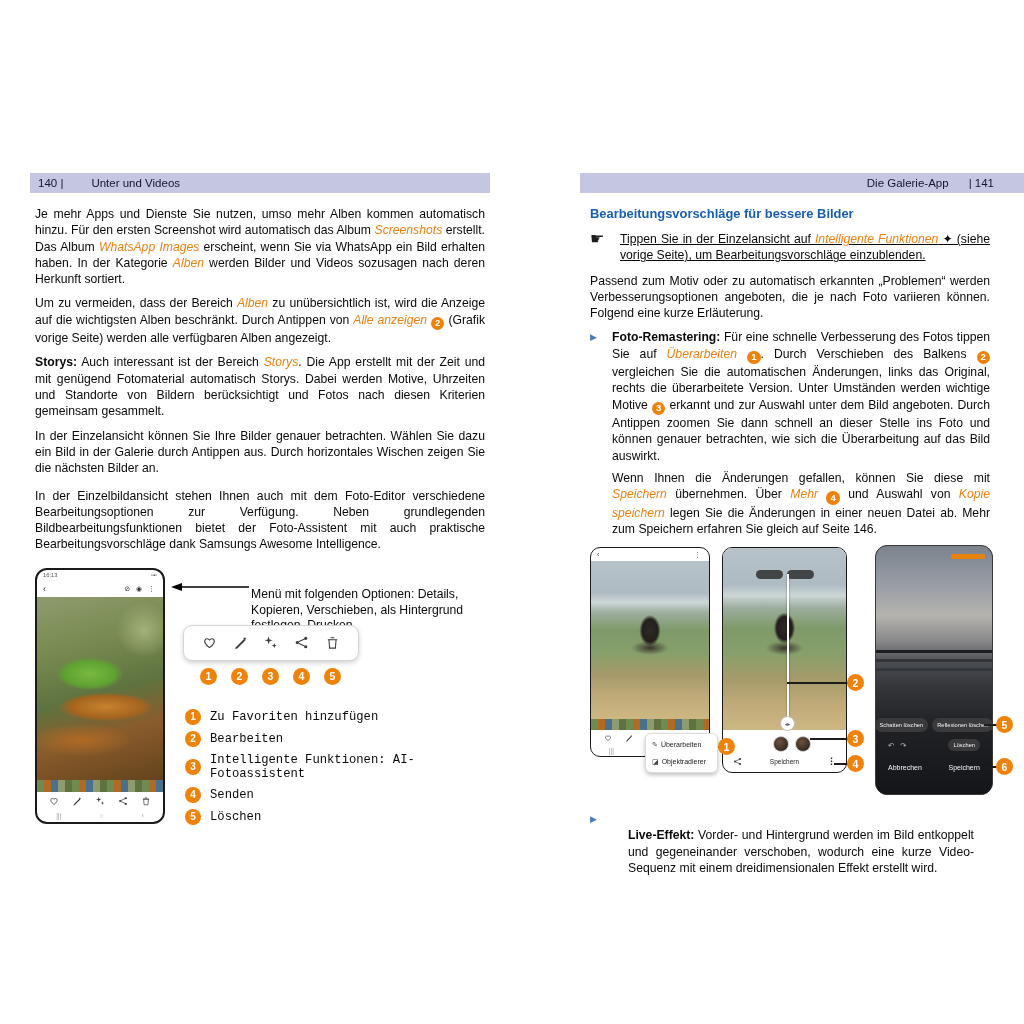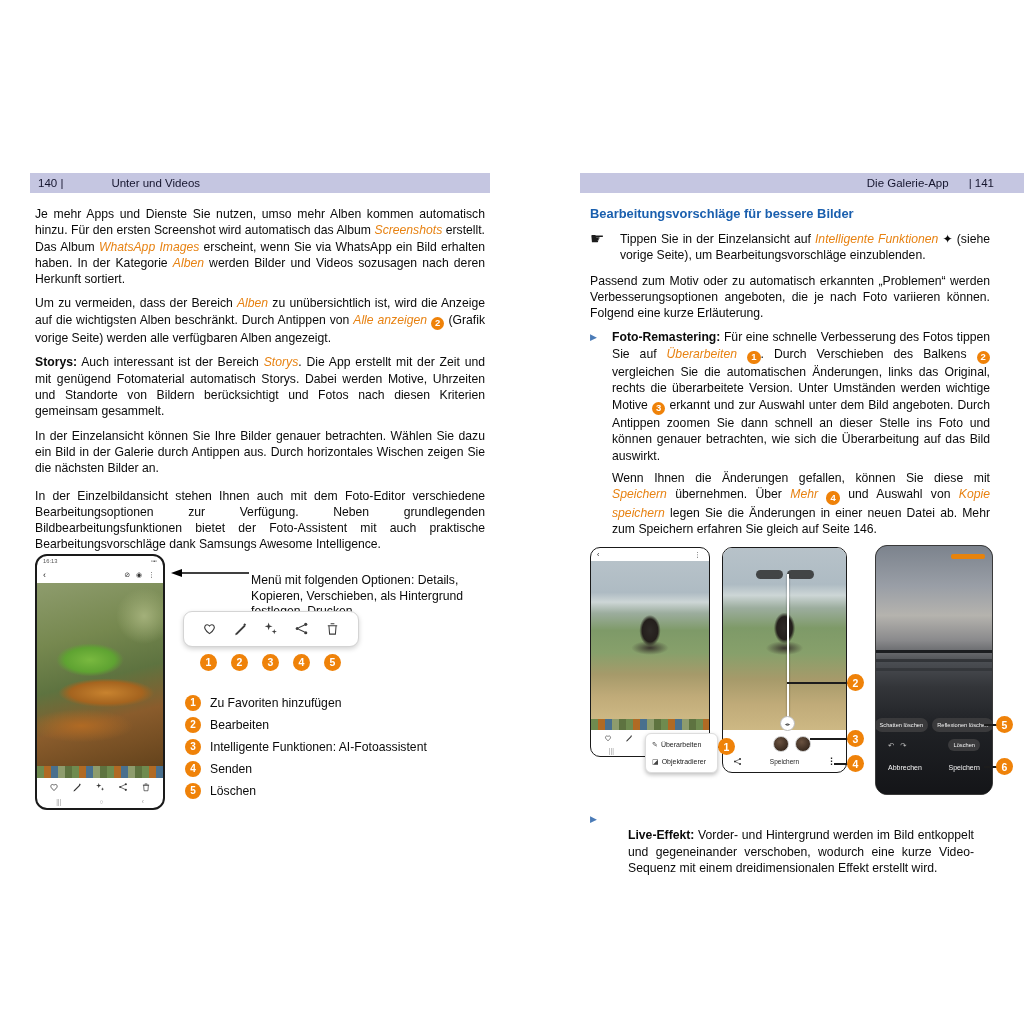--- a/index.html
+++ b/index.html
@@ -10,21 +10,21 @@
     color:#0a0a0a;
     position:relative;
     overflow:hidden;
   }
   .page { position:absolute; top:173px; }
   .page-left  { left:30px;  width:460px; }
   .page-right { left:580px; width:444px; }
 
   .header-bar {
     height:20px; background:#c5c6e1; display:flex; align-items:center;
-    font-size:11.5px; color:#15152e;gap:20px;
+    font-size:11.5px; color:#15152e;
   }
   .header-bar.left  { padding-left:8px; }
   .header-bar.right { justify-content:flex-end; padding-right:30px; gap:20px; }
 
   .content-l { padding:0 5px; }
   .content-r { padding:0 34px 0 10px; }
 
   .body-text { font-size:12.2px; line-height:16.3px; text-align:justify; }
   p.body-text { margin-bottom:8px; }
   .seg-em { color:#e78212; font-style:italic; }
@@ -34,21 +34,21 @@
 
   .nbadge {
     display:inline-flex; align-items:center; justify-content:center;
     width:13.5px; height:13.5px; border-radius:50%;
     background:#ef8209; color:#fff; font-size:9.5px; font-weight:700;
     font-style:normal; vertical-align:-2.5px;
   }
 
   .handrow { display:flex; margin:10px 0 9px; }
   .hand-icon { width:30px; flex:none; font-size:16px; line-height:16px; color:#1c1c1c; }
-  .handrow .btext { flex:1; }
+  .handrow .btext { flex:1;text-decoration:underline; }
 
   .bullet { display:flex; margin-bottom:6px; }
   .bullet .tri { width:22px; flex:none; color:#4a7bb7; font-size:9px; padding-top:3px; }
   .bullet .btext { flex:1; }
   .indented { margin-left:22px; margin-bottom:10px; }
 
   
   .figure-left  { position:relative; height:268px; margin-top:-4px; }
   .figure-right { position:relative; height:254px; margin-top:4px; margin-bottom:12px; }
 
@@ -98,21 +98,21 @@
   .fig-badge {
     width:17px; height:17px; border-radius:50%; background:#ef8209; color:#fff;
     display:flex; align-items:center; justify-content:center;
     font-size:10.5px; font-weight:700; z-index:6;
   }
   .abs { position:absolute; }
   .legend { position:absolute; left:150px; top:143px; display:flex; flex-direction:column; gap:6px; }
   .legend-item { display:flex; align-items:center; gap:9px; }
   .legend-badge { width:16px; height:16px; border-radius:50%; background:#ef8209; color:#fff;
     display:flex; align-items:center; justify-content:center; font-size:10px; font-weight:700; flex:none; }
-  .legend-label { font-size:12.2px; }
+  .legend-label { font-size:12.2px;font-family:Liberation Mono, monospace; }
 
   .conn { position:absolute; height:1.4px; background:#1c1c1c; z-index:4; }
 
   
   .popup-a {
     position:absolute; left:55px; top:188px; width:73px; height:40px; z-index:5;
     background:#fff; border:1px solid #ddd; border-radius:6px;
     box-shadow:0 2px 4px rgba(0,0,0,.25);
     display:flex; flex-direction:column; justify-content:space-around; padding:2px 0;
   }
@@ -173,21 +173,21 @@
     <span style="margin-left:28px">Unter und Videos</span>
   </div>
 
   <div class="content-l">
     <p class="body-text" style="margin-top:13px"><span>Je mehr Apps und Dienste Sie nutzen, umso mehr Alben kommen automatisch hinzu. Für den ersten Screenshot wird automatisch das Album </span><span class="seg-em">Screenshots</span><span> erstellt. Das Album </span><span class="seg-em">WhatsApp Images</span><span> erscheint, wenn Sie via WhatsApp ein Bild erhalten haben. In der Kategorie </span><span class="seg-em">Alben</span><span> werden Bilder und Videos sozusagen nach deren Herkunft sortiert.</span></p>
     <p class="body-text"><span>Um zu vermeiden, dass der Bereich </span><span class="seg-em">Alben</span><span> zu unübersichtlich ist, wird die Anzeige auf die wichtigsten Alben beschränkt. Durch Antippen von </span><span class="seg-em">Alle anzeigen</span><span> </span><span class="nbadge">2</span><span> (Grafik vorige Seite) werden alle verfügbaren Alben angezeigt.</span></p>
     <p class="body-text"><span class="seg-b">Storys:</span><span> Auch interessant ist der Bereich </span><span class="seg-em">Storys</span><span>. Die App erstellt mit der Zeit und mit genügend Fotomaterial automatisch Storys. Dabei werden Motive, Uhrzeiten und Standorte von Bildern berücksichtigt und Fotos nach diesen Kriterien gemeinsam gesammelt.</span></p>
 
 
     <p class="body-text" style="margin-bottom:11px"><span>In der Einzelansicht können Sie Ihre Bilder genauer betrachten. Wählen Sie dazu ein Bild in der Galerie durch Antippen aus. Durch horizontales Wischen zeigen Sie die nächsten Bilder an.</span></p>
-    <p class="body-text" style="margin-bottom:3px"><span>In der Einzelbildansicht stehen Ihnen auch mit dem Foto-Editor verschiedene Bearbeitungsoptionen zur Verfügung. Neben grundlegenden Bildbearbeitungsfunktionen bietet der Foto-Assistent mit auch praktische Bearbeitungsvorschläge dank Samsungs Awesome Intelligence.</span></p>
+    <p class="body-text" style="margin-bottom:17px"><span>In der Einzelbildansicht stehen Ihnen auch mit dem Foto-Editor verschiedene Bearbeitungsoptionen zur Verfügung. Neben grundlegenden Bildbearbeitungsfunktionen bietet der Foto-Assistent mit auch praktische Bearbeitungsvorschläge dank Samsungs Awesome Intelligence.</span></p>
 
     <div class="figure-left">
 
       <div class="phone" style="left:0; top:2px; width:130px; height:256px;">
         <div class="p-status">
           <span>16:13</span>
           <span>▫▪▫</span>
         </div>
         <div class="p-nav">
           <span>‹</span>

